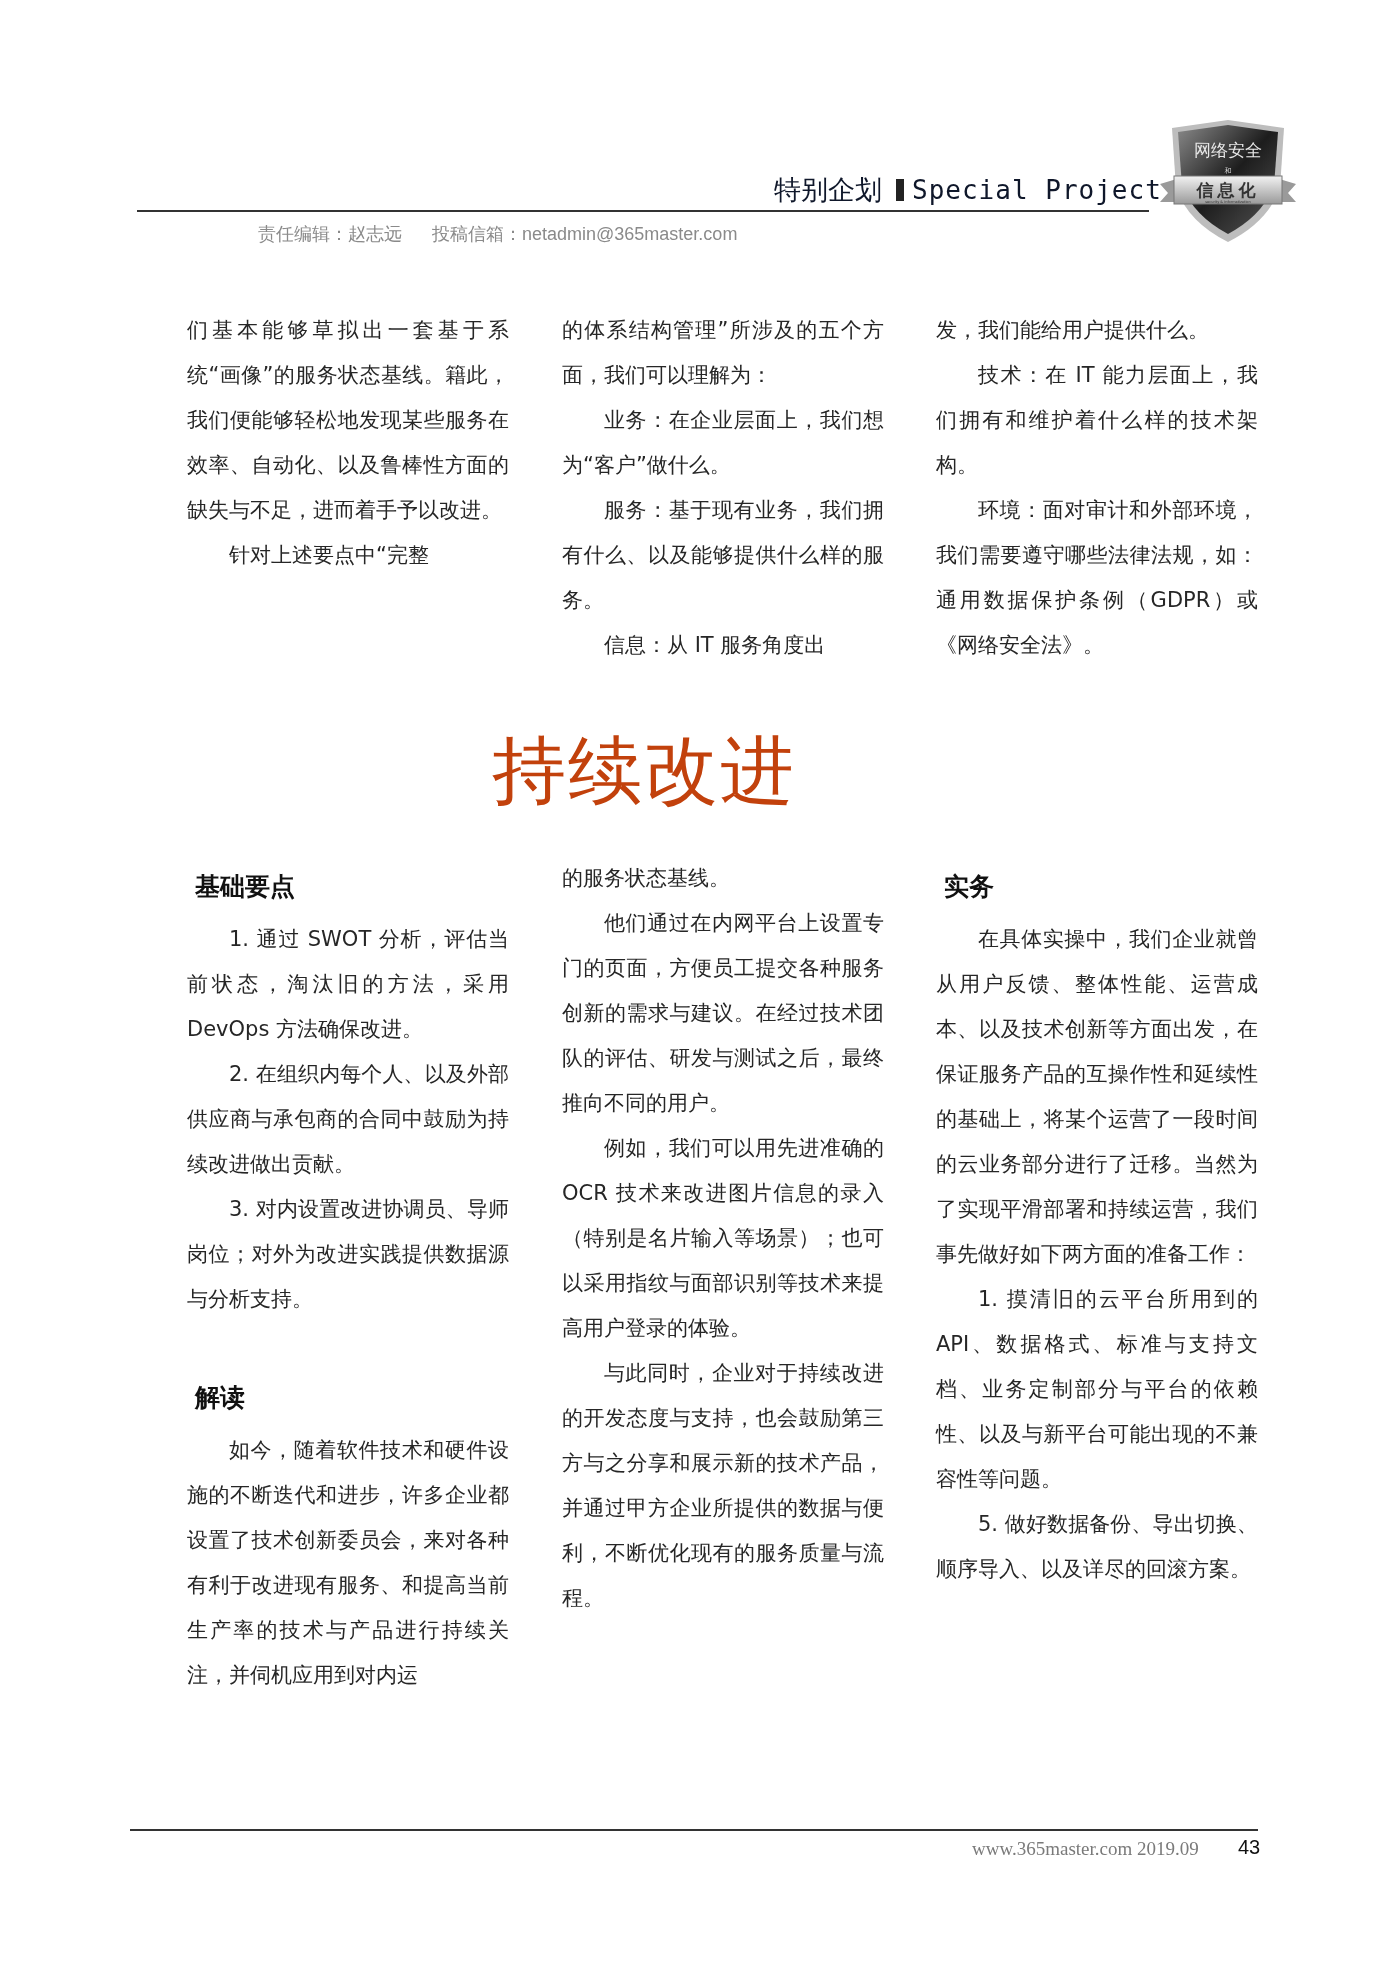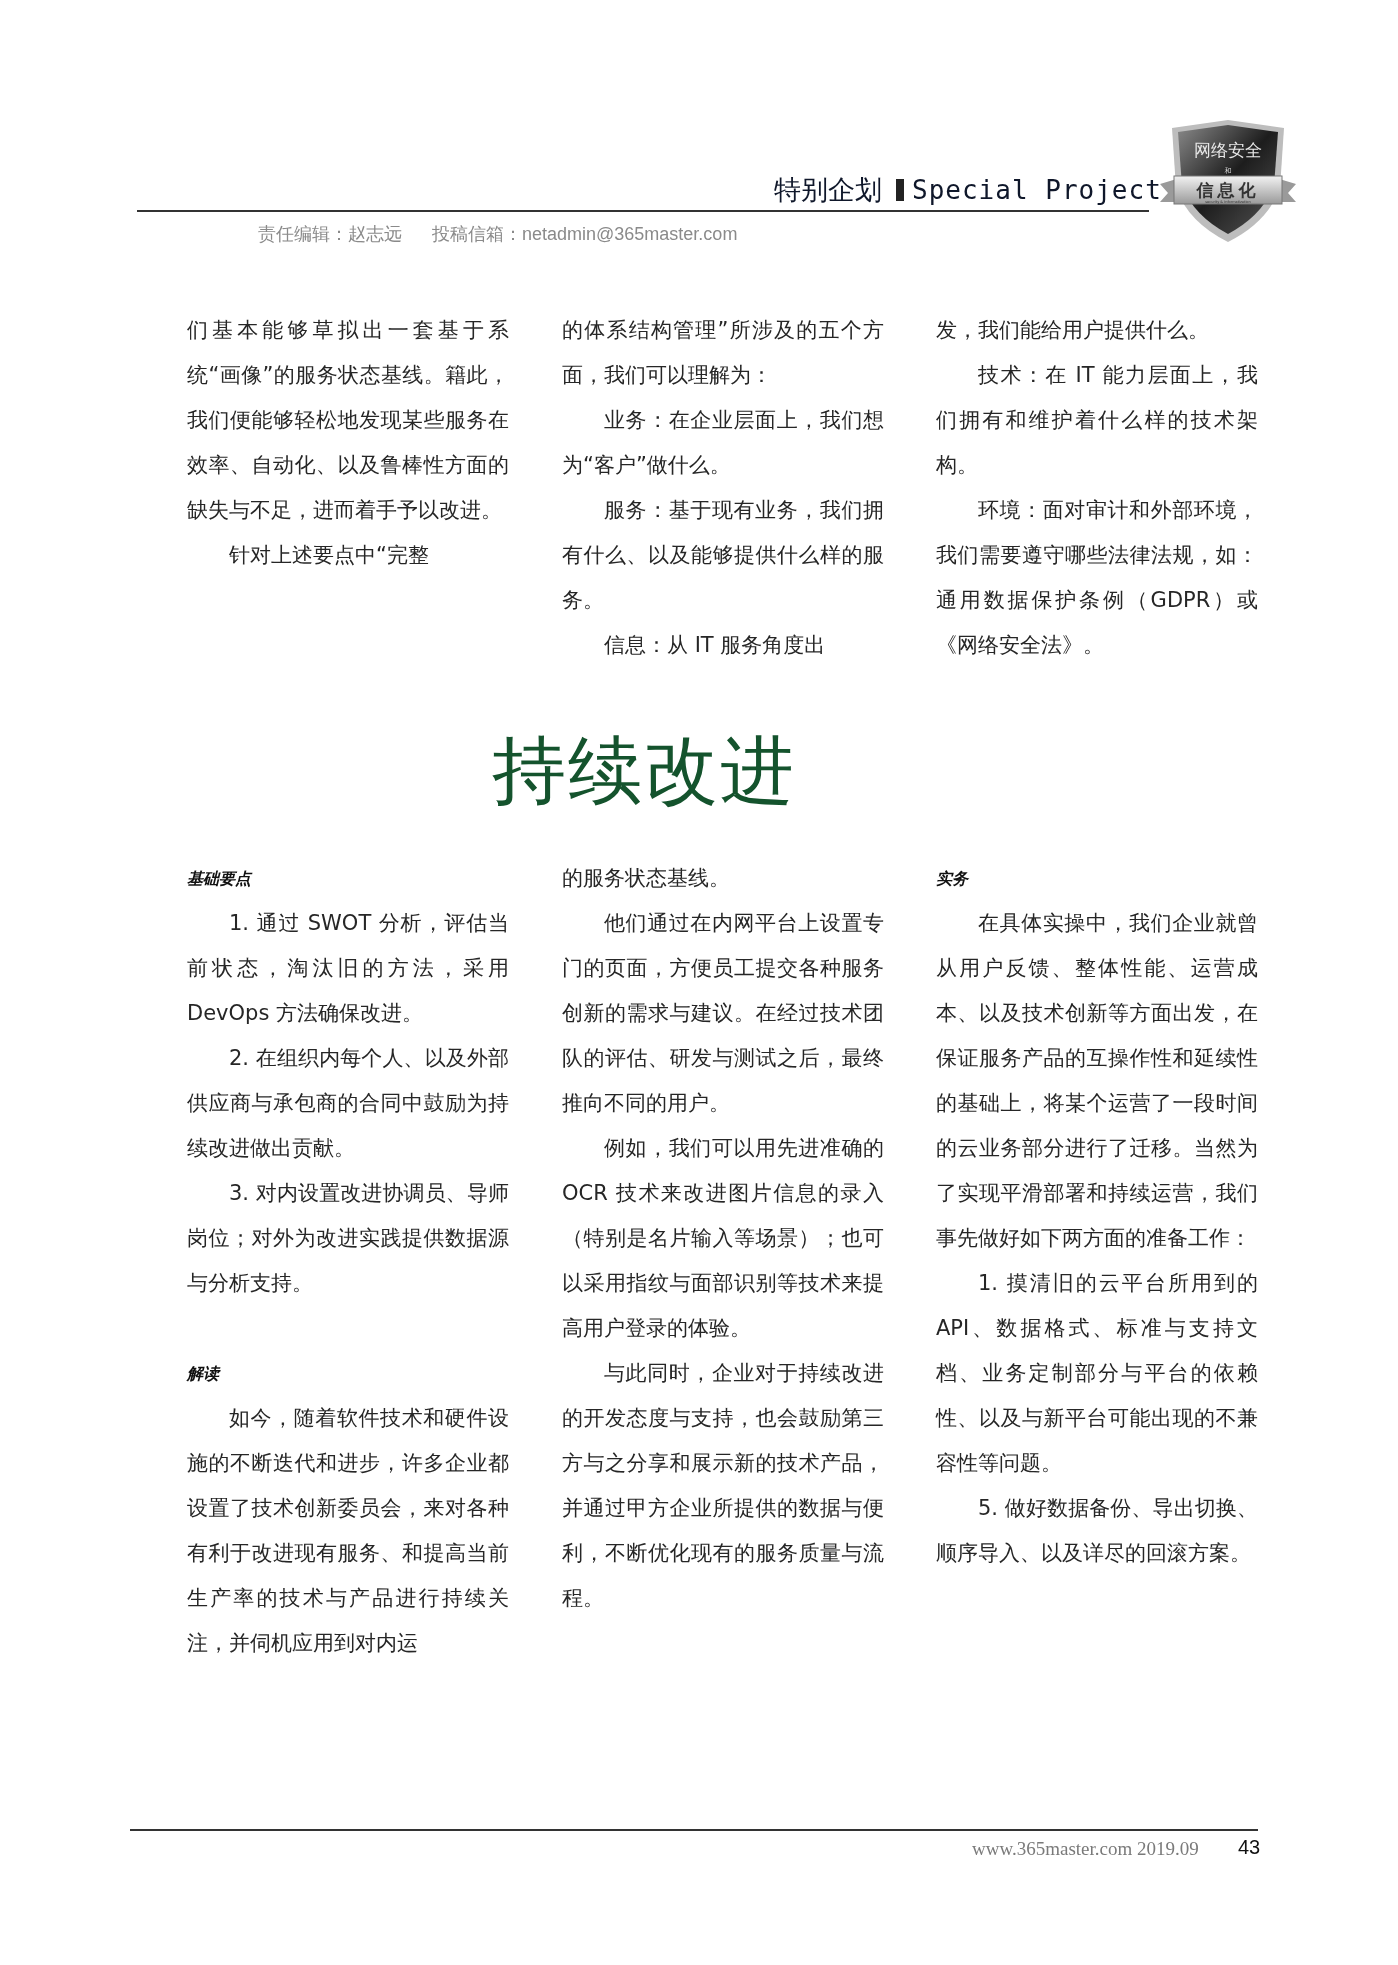--- a/index.html
+++ b/index.html
@@ -35,27 +35,27 @@
 
   .col {
     position: absolute; width: 322px;
     font-family: "DejaVu Sans", sans-serif;
     font-size: 21px; line-height: 45px; color: #262626;
     text-align: justify; text-justify: inter-character;
   }
   .col p { margin: 0; }
   .col p.ind { text-indent: 2em; }
   .col h3 {
-    margin: 0; font-size: 16px; font-weight: bold; line-height: 45px; color: #111; font-style: italic;
+    margin: 8px; font-size: 25px; font-weight: bold; line-height: 45px; color: #111;
   }
   .col .gap { height: 45px; }
 
   .main-title {
     position: absolute; left: 0; width: 1288px; top: 722px; text-align: center;
-    font-family: "DejaVu Sans", sans-serif; font-size: 74px; color: #14532d;
+    font-family: "DejaVu Sans", sans-serif; font-size: 74px; color: #c2410c;
     letter-spacing: 2px;
   }
 
   .footer-rule {
     position: absolute; left: 130px; top: 1829px; width: 1128px; height: 2px; background: #333;
   }
   .footer-meta {
     position: absolute; left: 972px; top: 1838px; white-space: nowrap;
     font-family: "Liberation Serif", "DejaVu Serif", serif; font-size: 19px; color: #7a7a7a;
   }

